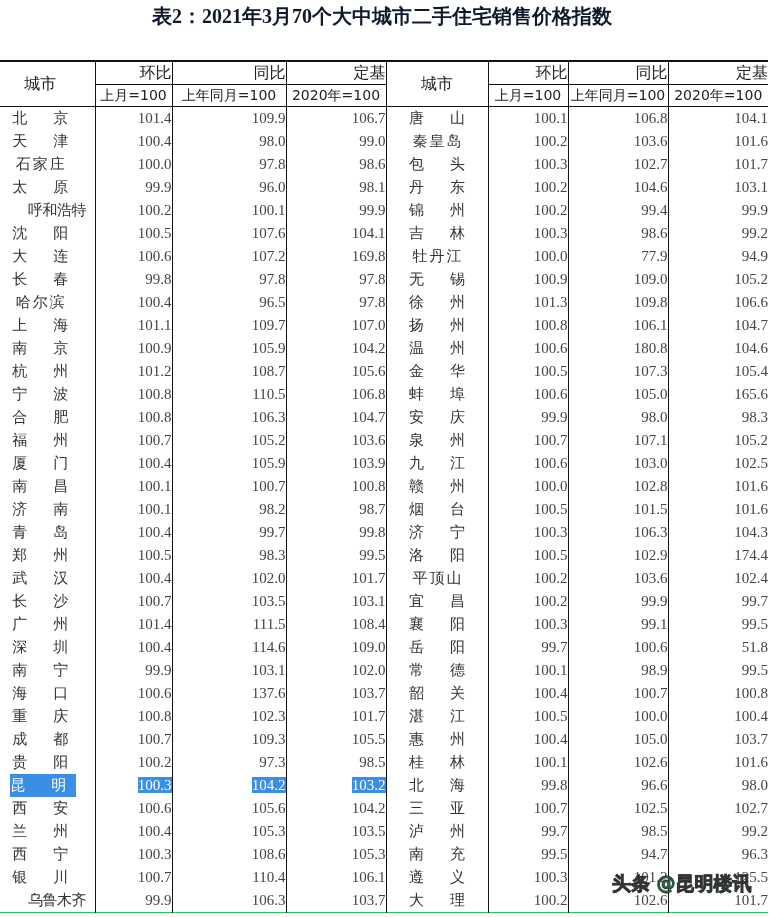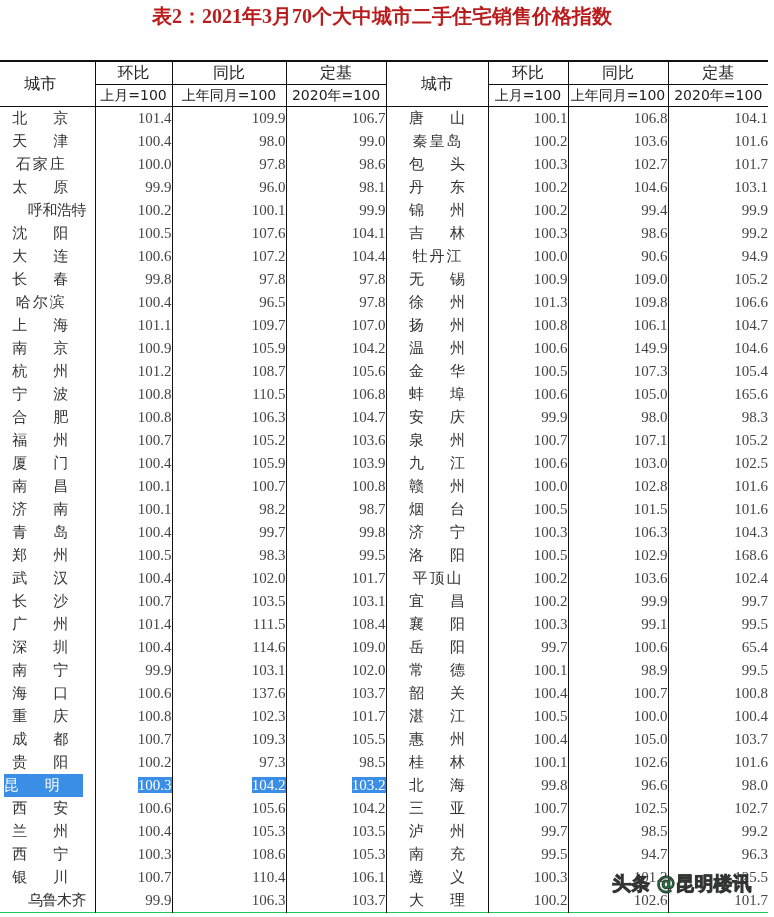--- a/index.html
+++ b/index.html
@@ -1,52 +1,52 @@
 <!DOCTYPE html>
 <html><head>
   <meta charset="utf-8">
   <style>
     html, body { margin: 0; padding: 0; background: #ffffff; }
     body { width: 774px; height: 917px; position: relative; overflow: hidden;
            font-family: "DejaVu Sans", sans-serif; color: #333; }
     .title {
       position: absolute; left: 0; top: 3px; width: 764px; text-align: center;
       font-family: "Liberation Serif", "DejaVu Serif", serif;
-      font-weight: bold; font-size: 20px; line-height: 26px; color: #b91c1c;
+      font-weight: bold; font-size: 20px; line-height: 26px; color: #0f172a;
     }
     table.data {
       position: absolute; left: 0; top: 60px; width: 768px;
       border-collapse: collapse; table-layout: fixed;
       border-top: 2px solid #111; border-bottom: 1px solid #22c55e;
     }
     table.data td, table.data th { padding: 0; margin: 0; overflow: hidden; white-space: nowrap; }
     .bl { border-right: 1px solid #111; }
     thead th { font-weight: normal; color: #222; }
     thead tr.h1 { height: 23px; }
     thead tr.h2 { height: 22px; margin-top: 36px; }
     th.city-h { font-size: 16px; vertical-align: middle; border-bottom: 1px solid #111; }
     th.city-h.left { text-align: center; padding-right: 14px; }
     th.city-h.right { text-align: center; }
-    th.grp { font-size: 16px; text-align: center; border-bottom: 1px solid #111; line-height: 22px; }
+    th.grp { font-size: 16px; text-align: right; border-bottom: 1px solid #111; line-height: 22px; }
     th.sub { font-size: 14px; text-align: center; border-bottom: 1px solid #111; line-height: 21px; }
     tbody tr { height: 23px; }
     td.city { font-size: 15px; line-height: 23px; color: #333; }
     td.city.left { text-align: center; padding-right: 14px; }
     td.city.right { text-align: center; }
     .cname { display: inline-block; text-align: justify; text-align-last: justify; }
     .cname.n2 { width: 56px; }
     .cname.n3 { width: 49px; }
     .cname.n4 { width: 58px; letter-spacing: -0.5px; margin-left: 28px; }
     td.num {
       text-align: right; padding-right: 6px;
       font-family: "Liberation Serif", "DejaVu Serif", serif;
       font-size: 15px; line-height: 23px; color: #444;
     }
     .sel { background: #3a8ee6; color: #ffffff; }
-    .cname.sel { padding-right: 23px; margin-right: -6px; }
+    .cname.sel { padding-right: 10px; margin-right: -6px; }
     .watermark {
       position: absolute; left: 612px; top: 871px;
       font-size: 19px; line-height: 24px; color: #15803d;
       -webkit-text-stroke: 0.8px #333;
       text-shadow: 0 0 1px #555;
       font-weight: bold;
     }
   </style>
 </head>
 <body>
@@ -142,24 +142,24 @@
         <td class="num bl"><span>104.1</span></td>
         <td class="city right bl"><span class="cname n2">吉林</span></td>
         <td class="num bl"><span>100.3</span></td>
         <td class="num bl"><span>98.6</span></td>
         <td class="num"><span>99.2</span></td>
       </tr>
       <tr>
         <td class="city left bl"><span class="cname n2">大连</span></td>
         <td class="num bl"><span>100.6</span></td>
         <td class="num bl"><span>107.2</span></td>
-        <td class="num bl"><span>104.4</span></td>
+        <td class="num bl"><span>169.8</span></td>
         <td class="city right bl"><span class="cname n3">牡丹江</span></td>
         <td class="num bl"><span>100.0</span></td>
-        <td class="num bl"><span>90.6</span></td>
+        <td class="num bl"><span>77.9</span></td>
         <td class="num"><span>94.9</span></td>
       </tr>
       <tr>
         <td class="city left bl"><span class="cname n2">长春</span></td>
         <td class="num bl"><span>99.8</span></td>
         <td class="num bl"><span>97.8</span></td>
         <td class="num bl"><span>97.8</span></td>
         <td class="city right bl"><span class="cname n2">无锡</span></td>
         <td class="num bl"><span>100.9</span></td>
         <td class="num bl"><span>109.0</span></td>
@@ -185,21 +185,21 @@
         <td class="num bl"><span>106.1</span></td>
         <td class="num"><span>104.7</span></td>
       </tr>
       <tr>
         <td class="city left bl"><span class="cname n2">南京</span></td>
         <td class="num bl"><span>100.9</span></td>
         <td class="num bl"><span>105.9</span></td>
         <td class="num bl"><span>104.2</span></td>
         <td class="city right bl"><span class="cname n2">温州</span></td>
         <td class="num bl"><span>100.6</span></td>
-        <td class="num bl"><span>149.9</span></td>
+        <td class="num bl"><span>180.8</span></td>
         <td class="num"><span>104.6</span></td>
       </tr>
       <tr>
         <td class="city left bl"><span class="cname n2">杭州</span></td>
         <td class="num bl"><span>101.2</span></td>
         <td class="num bl"><span>108.7</span></td>
         <td class="num bl"><span>105.6</span></td>
         <td class="city right bl"><span class="cname n2">金华</span></td>
         <td class="num bl"><span>100.5</span></td>
         <td class="num bl"><span>107.3</span></td>
@@ -276,21 +276,21 @@
         <td class="num"><span>104.3</span></td>
       </tr>
       <tr>
         <td class="city left bl"><span class="cname n2">郑州</span></td>
         <td class="num bl"><span>100.5</span></td>
         <td class="num bl"><span>98.3</span></td>
         <td class="num bl"><span>99.5</span></td>
         <td class="city right bl"><span class="cname n2">洛阳</span></td>
         <td class="num bl"><span>100.5</span></td>
         <td class="num bl"><span>102.9</span></td>
-        <td class="num"><span>168.6</span></td>
+        <td class="num"><span>174.4</span></td>
       </tr>
       <tr>
         <td class="city left bl"><span class="cname n2">武汉</span></td>
         <td class="num bl"><span>100.4</span></td>
         <td class="num bl"><span>102.0</span></td>
         <td class="num bl"><span>101.7</span></td>
         <td class="city right bl"><span class="cname n3">平顶山</span></td>
         <td class="num bl"><span>100.2</span></td>
         <td class="num bl"><span>103.6</span></td>
         <td class="num"><span>102.4</span></td>
@@ -316,21 +316,21 @@
         <td class="num"><span>99.5</span></td>
       </tr>
       <tr>
         <td class="city left bl"><span class="cname n2">深圳</span></td>
         <td class="num bl"><span>100.4</span></td>
         <td class="num bl"><span>114.6</span></td>
         <td class="num bl"><span>109.0</span></td>
         <td class="city right bl"><span class="cname n2">岳阳</span></td>
         <td class="num bl"><span>99.7</span></td>
         <td class="num bl"><span>100.6</span></td>
-        <td class="num"><span>65.4</span></td>
+        <td class="num"><span>51.8</span></td>
       </tr>
       <tr>
         <td class="city left bl"><span class="cname n2">南宁</span></td>
         <td class="num bl"><span>99.9</span></td>
         <td class="num bl"><span>103.1</span></td>
         <td class="num bl"><span>102.0</span></td>
         <td class="city right bl"><span class="cname n2">常德</span></td>
         <td class="num bl"><span>100.1</span></td>
         <td class="num bl"><span>98.9</span></td>
         <td class="num"><span>99.5</span></td>

